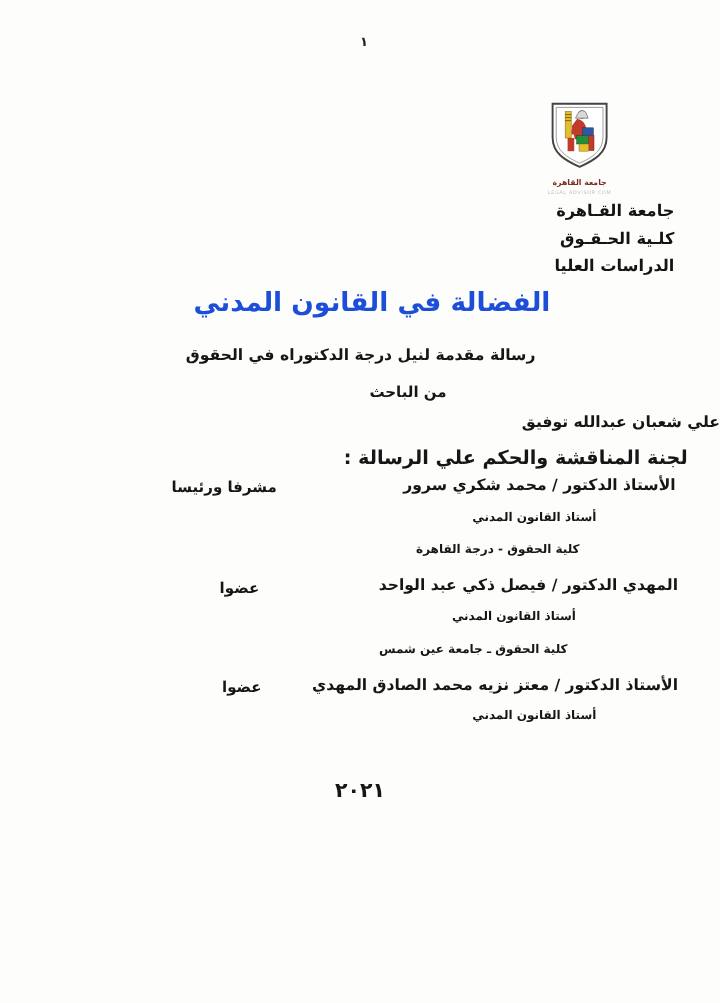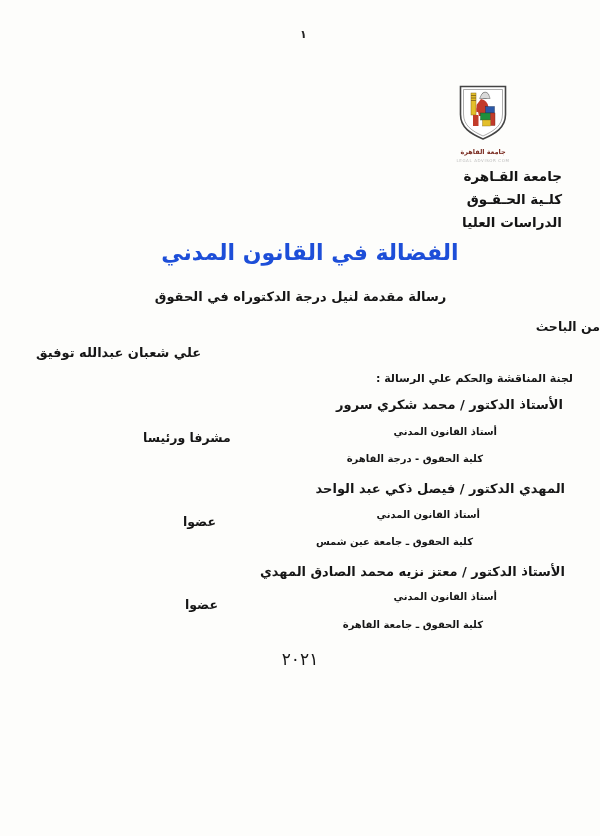--- a/index.html
+++ b/index.html
@@ -18,40 +18,40 @@
   .page-num{top:28px;left:300px;font-size:11px;font-weight:bold;color:#222;}
   
   .logo-wrap{top:85px;left:445px;width:76px;text-align:center;}
   .logo-caption{display:block;margin-top:3px;font-size:6.5px;font-weight:bold;color:#7b2d22;letter-spacing:.3px;}
   .logo-watermark{display:block;margin-top:2px;font-size:4px;color:#bcbcbc;letter-spacing:.6px;direction:ltr;}
   
   .header-block{top:165px;right:38px;text-align:right;font-size:13.5px;font-weight:bold;line-height:23px;color:#141414;}
   
   .title{top:240px;left:20px;right:0;text-align:center;font-size:22px;font-weight:bold;color:#1d4ed8;}
   .subtitle{top:289px;left:1px;right:0;text-align:center;font-size:13px;font-weight:bold;}
-  .byline{top:319px;left:80px;right:0;text-align:right;font-size:12.5px;font-weight:bold;}
-  .researcher{top:345px;left:36px;right:0;text-align:left;font-size:13px;font-weight:bold;}
-  .committee-heading{top:372px;right:27px;font-size:11px;font-weight:bold;}
+  .byline{top:319px;left:80px;right:0;text-align:center;font-size:12.5px;font-weight:bold;}
+  .researcher{top:345px;left:36px;right:0;text-align:right;font-size:13px;font-weight:bold;}
+  .committee-heading{top:372px;right:27px;font-size:16px;font-weight:bold;}
   
   .m-name{font-size:13px;font-weight:bold;}
-  .m-role{font-size:12.5px;font-weight:bold;margin-top:32px;}
+  .m-role{font-size:12.5px;font-weight:bold;}
   .m-pos,.m-aff{font-size:10px;font-weight:bold;}
   .r1-name{top:397px;right:37px;}
   .r1-role{top:398px;left:143px;}
   .r1-pos{top:426px;right:103px;}
   .r1-aff{top:453px;right:117px;}
   .r2-name{top:481px;right:35px;}
   .r2-role{top:482px;left:183px;}
   .r2-pos{top:509px;right:120px;}
   .r2-aff{top:536px;right:127px;}
   .r3-name{top:564px;right:35px;}
   .r3-role{top:565px;left:185px;}
   .r3-pos{top:591px;right:103px;}
   .r3-aff{top:619px;right:117px;}
-  .year{top:649px;left:0;right:0;text-align:center;font-size:17px;font-weight:normal;letter-spacing:9px;}
+  .year{top:649px;left:0;right:0;text-align:center;font-size:17px;font-weight:bold;letter-spacing:9px;}
 </style>
 </head>
 <body>
 
 <div class="page">
 
   <div class="abs page-num">١</div>
 
   <div class="abs logo-wrap">
     <span>
@@ -96,17 +96,16 @@
   <div class="abs m-aff r1-aff">كلية الحقوق - درجة القاهرة</div>
 
   <div class="abs m-name r2-name">المهدي الدكتور / فيصل ذكي عبد الواحد</div>
   <div class="abs m-role r2-role">عضوا</div>
   <div class="abs m-pos r2-pos">أستاذ القانون المدني</div>
   <div class="abs m-name r3-name">الأستاذ الدكتور / معتز نزيه محمد الصادق المهدي</div>
 
   <div class="abs m-aff r2-aff">كلية الحقوق ـ جامعة عين شمس</div>
   <div class="abs m-role r3-role">عضوا</div>
   <div class="abs m-pos r3-pos">أستاذ القانون المدني</div>
-  <div class="abs m-aff r3-aff">كلية الحقوق ـ جامعة القاهرة</div>
 
   <div class="abs year">٢٠٢١</div>
 
 </div>
 
 </body></html>

